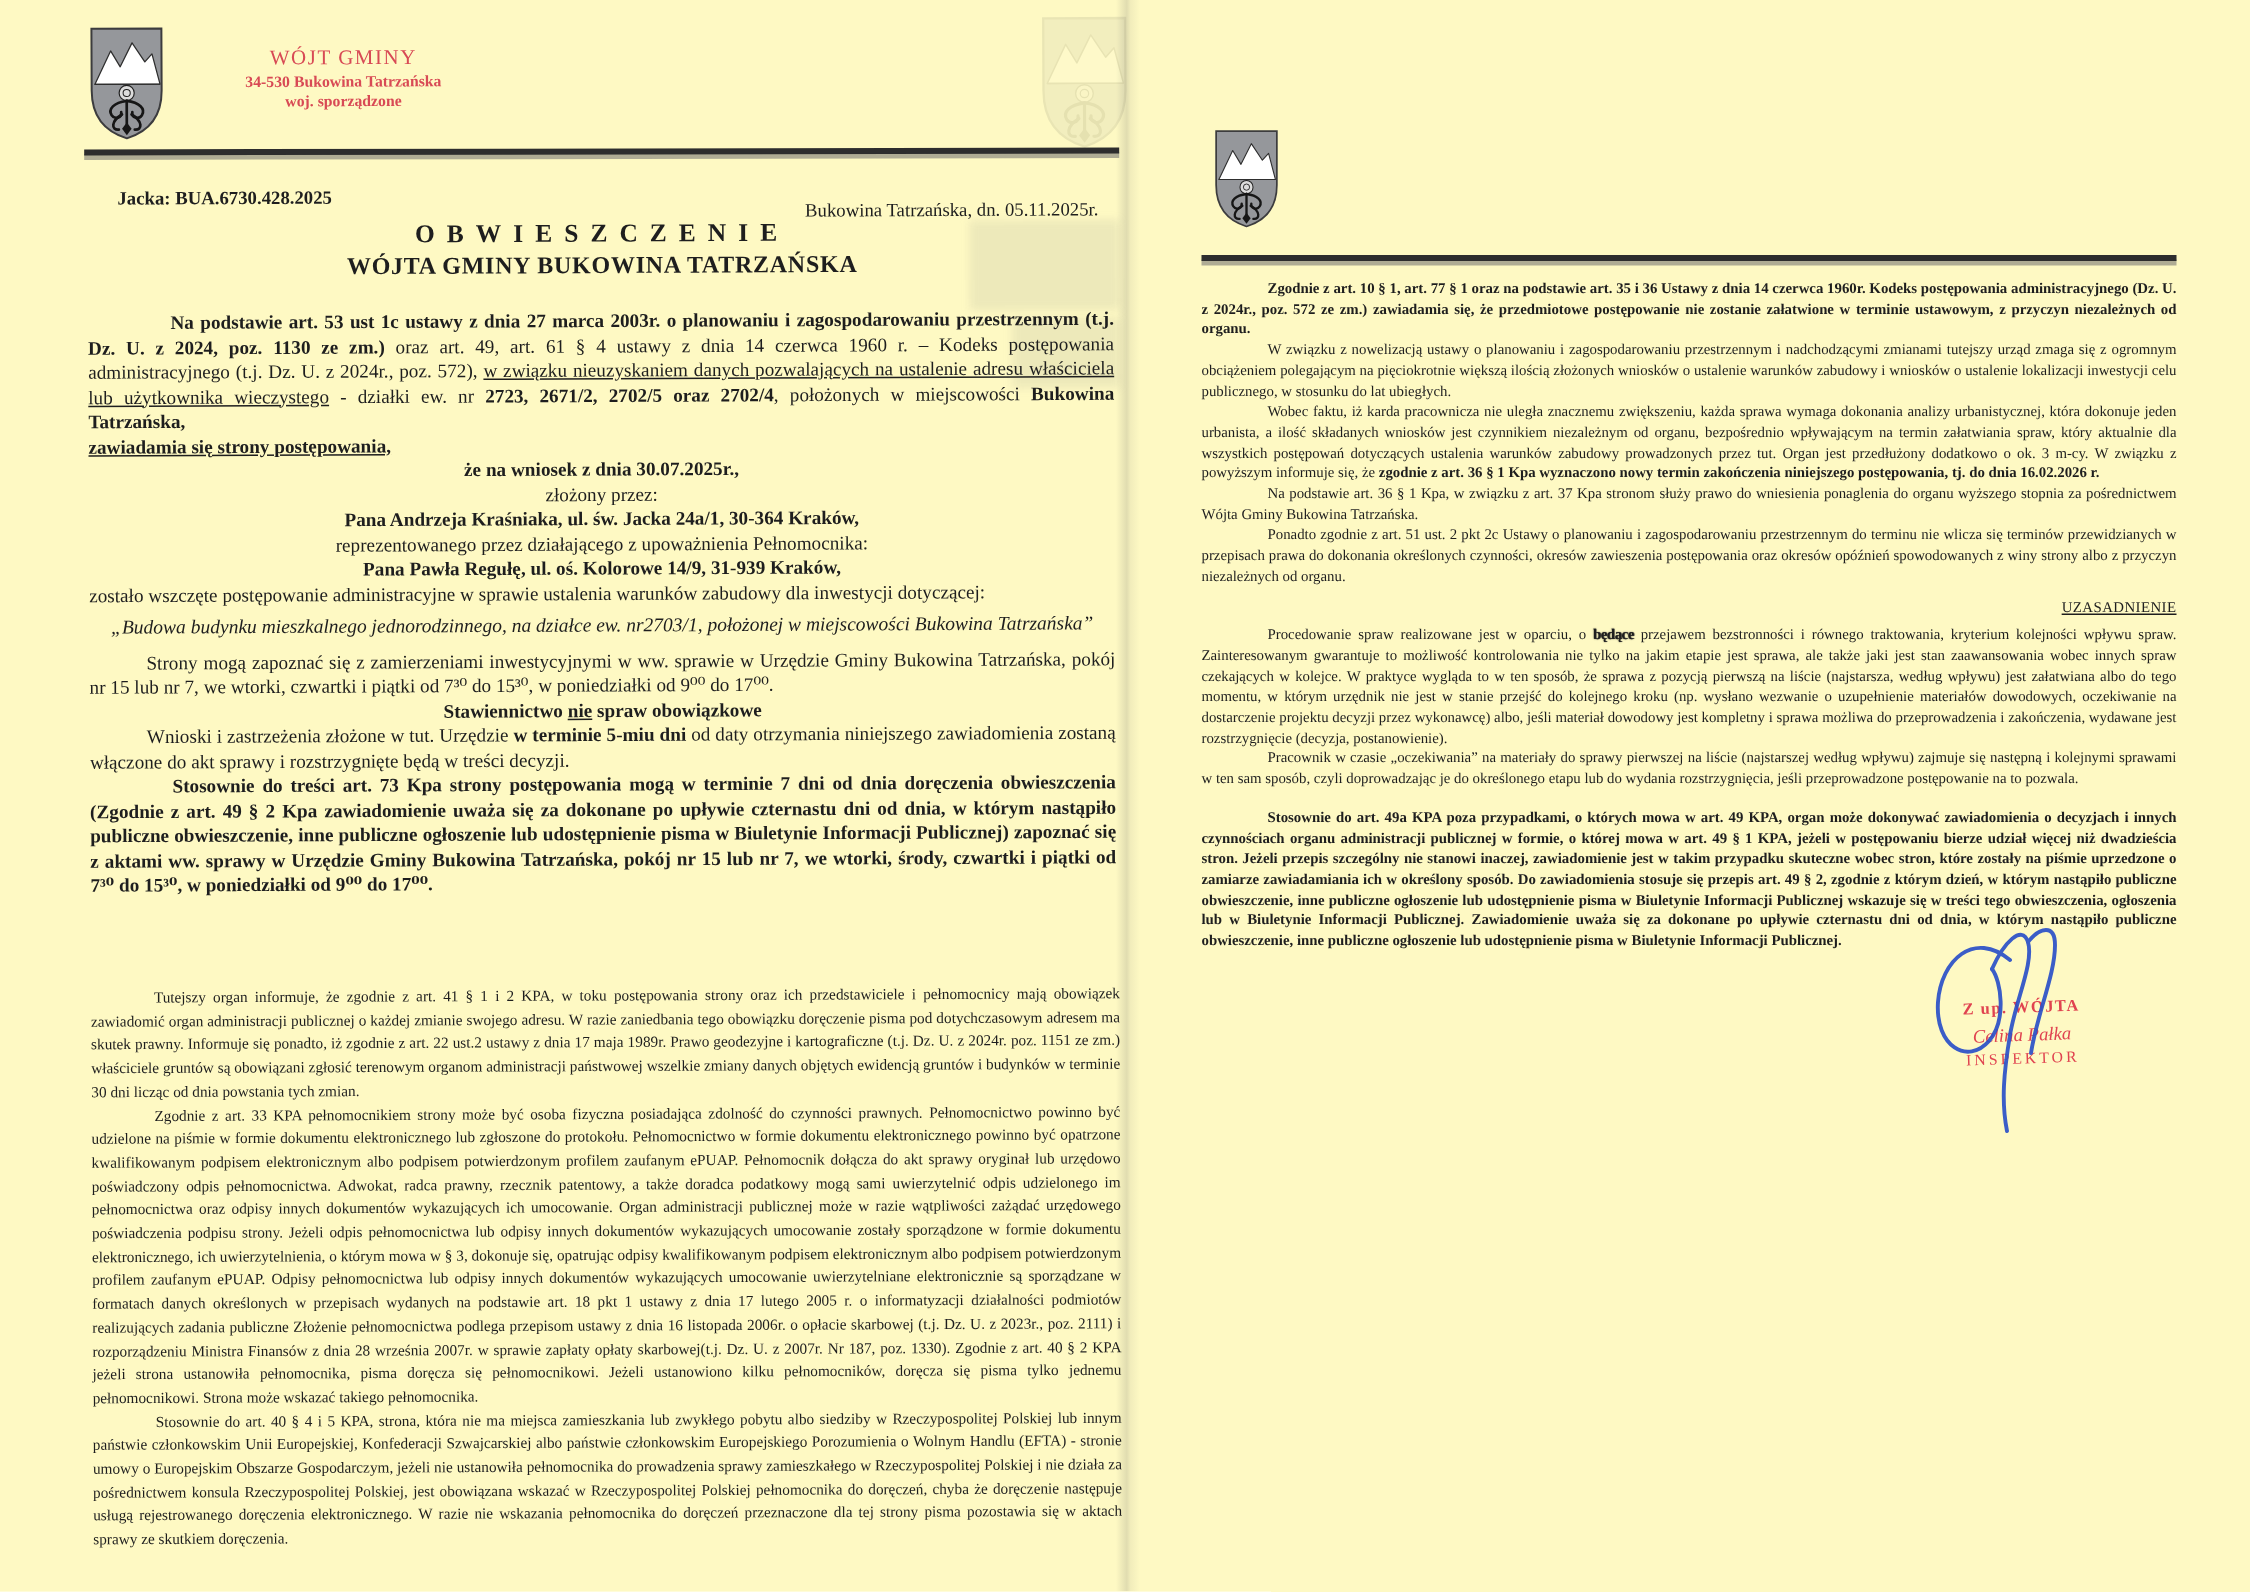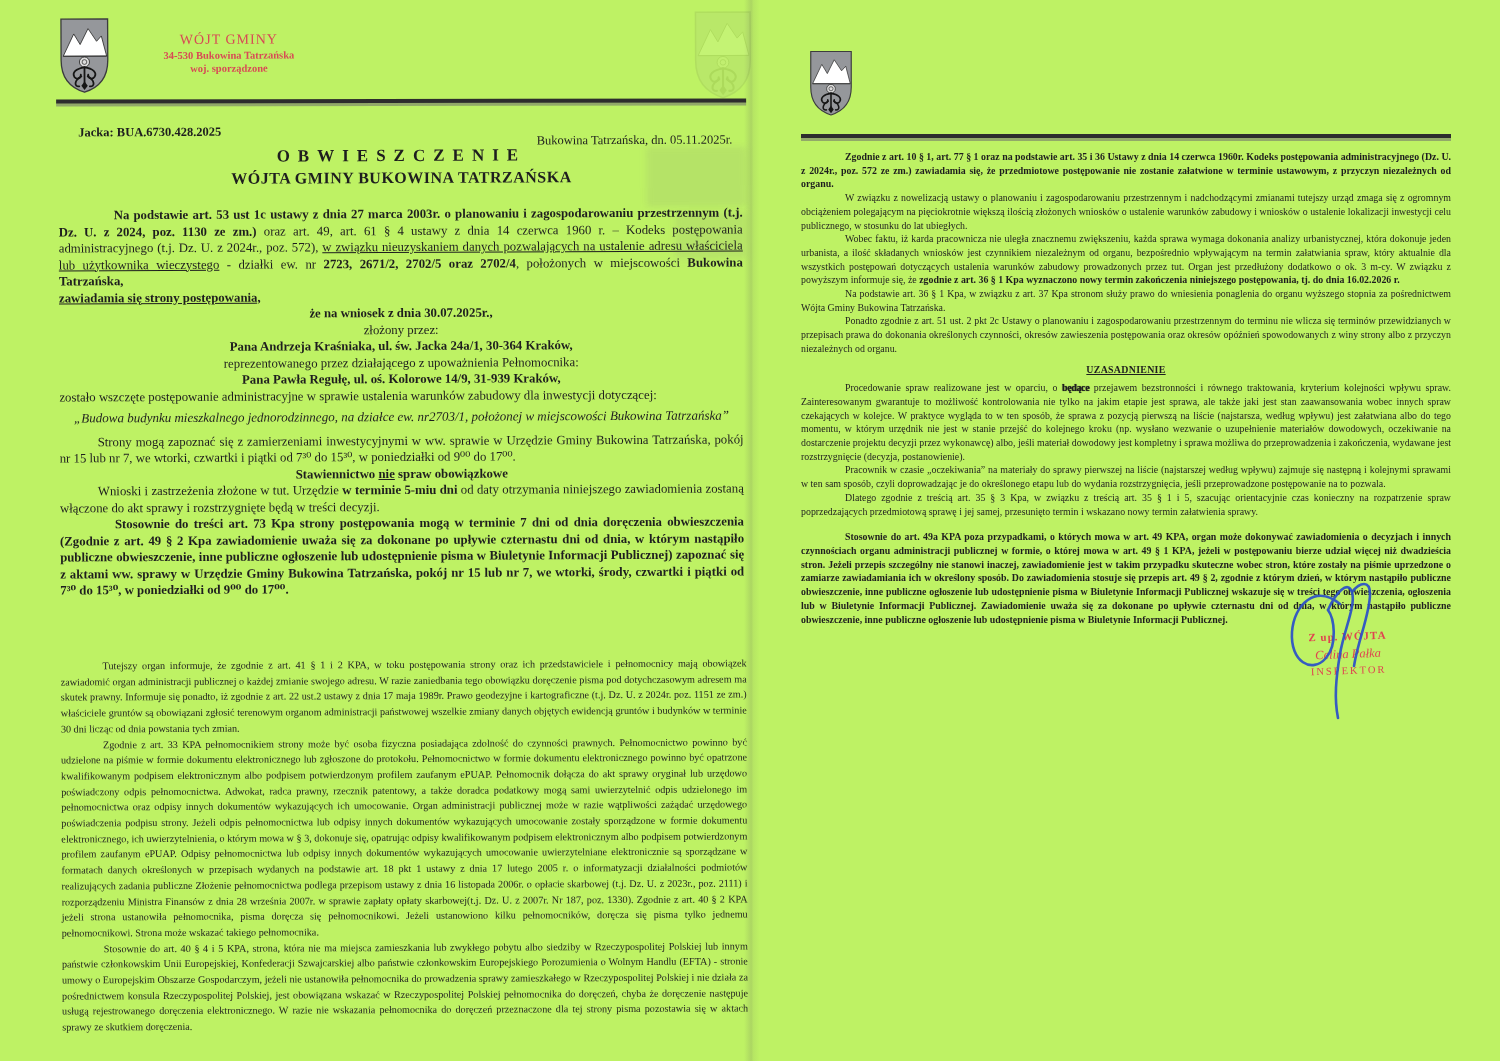--- a/index.html
+++ b/index.html
@@ -1,26 +1,26 @@
 <!DOCTYPE html>
 <html><head>
 <meta charset="utf-8">
 <style>
   html,body{margin:0;padding:0;}
   body{width:1500px;height:1061px;background:#ffffff;
        font-family:"Liberation Serif","DejaVu Serif",serif;color:#1e1e1e;}
-  .scan{position:relative;width:1500px;height:1061px;overflow:hidden;background:#bef264;}
+  .scan{position:relative;width:1500px;height:1061px;overflow:hidden;background:#fef9c3;}
 
   
   .seam{position:absolute;left:744px;top:0;width:16px;height:1061px;
         background:linear-gradient(90deg,rgba(0,0,0,0) 0%,rgba(90,90,90,.18) 45%,rgba(90,90,90,.08) 60%,rgba(0,0,0,0) 100%);}
 
   .page{position:absolute;top:0;}
   .page-left{left:58px;width:690px;height:1061px;transform:rotate(-0.25deg);}
-  .page-right{left:793px;width:660px;height:891px;}
+  .page-right{left:793px;width:660px;height:891px;margin-top:36px;}
 
   
   .crest{position:absolute;}
   .crest-left{left:2px;top:15px;width:53px;height:78px;}
   .crest-right{left:15px;top:48px;width:46px;height:70px;}
   .crest-ghost{left:636px;top:10px;width:62px;height:92px;opacity:.10;}
 
   .ghost{position:absolute;background:rgba(125,125,125,.13);filter:blur(3px);}
   .ghost.b1{left:590px;top:148px;width:100px;height:60px;}
   .ghost.b2{left:618px;top:214px;width:72px;height:46px;}
@@ -59,21 +59,21 @@
   .bold{font-weight:bold;}
   .ul{text-decoration:underline;}
   .nomargin{margin:0;}
   .quote{font-style:italic;text-align:center;margin:5px 10px 7px 10px;font-size:13px;}
   .art73{margin-top:9px;}
 
   
   .rbody{position:absolute;left:8px;top:150px;width:650px;
          font-size:9.9px;line-height:13.7px;}
   .rbody p{margin:0;}
-  .uz{font-weight:bold;margin:7px 0 5px 0;letter-spacing:.3px;}
+  .uz{font-weight:normal;margin:7px 0 5px 0;letter-spacing:.3px;text-align:right;}
   .mt{margin-top:12px !important;}
   .smudge{letter-spacing:-.3px;text-shadow:0 0 1px rgba(40,40,40,.85),.5px 0 0 rgba(40,40,40,.6);}
 
   .dist{position:absolute;left:52px;top:652px;font-size:12px;line-height:17px;}
   .dist-item{padding-left:18px;}
 
   .stamp{position:absolute;left:480px;top:628px;width:150px;text-align:center;
          color:#e04350;transform:rotate(-2deg);line-height:1.5;}
   .st1{font-size:11px;font-weight:bold;letter-spacing:1px;}
   .st2{font-size:12.5px;font-style:italic;}
@@ -170,21 +170,20 @@
 
     <div class="rbody">
       <p class="just ind44 bold">Zgodnie z art. 10 § 1, art. 77 § 1 oraz na podstawie art. 35 i 36 Ustawy z dnia 14 czerwca 1960r. Kodeks postępowania administracyjnego (Dz. U. z 2024r., poz. 572 ze zm.) zawiadamia się, że przedmiotowe postępowanie nie zostanie załatwione w terminie ustawowym, z przyczyn niezależnych od organu.</p>
       <p class="just ind44">W związku z nowelizacją ustawy o planowaniu i zagospodarowaniu przestrzennym i nadchodzącymi zmianami tutejszy urząd zmaga się z ogromnym obciążeniem polegającym na pięciokrotnie większą ilością złożonych wniosków o ustalenie warunków zabudowy i wniosków o ustalenie lokalizacji inwestycji celu publicznego, w stosunku do lat ubiegłych.</p>
       <p class="just ind44"><span>Wobec faktu, iż karda pracownicza nie uległa znacznemu zwiększeniu, każda sprawa wymaga dokonania analizy urbanistycznej, która dokonuje jeden urbanista, a ilość składanych wniosków jest czynnikiem niezależnym od organu, bezpośrednio wpływającym na termin załatwiania spraw, który aktualnie dla wszystkich postępowań dotyczących ustalenia warunków zabudowy prowadzonych przez tut. Organ jest przedłużony dodatkowo o ok. 3 m-cy. W związku z powyższym informuje się, że </span><b>zgodnie z art. 36 § 1 Kpa wyznaczono nowy termin zakończenia niniejszego postępowania, tj. do dnia 16.02.2026 r.</b></p>
       <p class="just ind44">Na podstawie art. 36 § 1 Kpa, w związku z art. 37 Kpa stronom służy prawo do wniesienia ponaglenia do organu wyższego stopnia za pośrednictwem Wójta Gminy Bukowina Tatrzańska.</p>
       <p class="just ind44">Ponadto zgodnie z art. 51 ust. 2 pkt 2c Ustawy o planowaniu i zagospodarowaniu przestrzennym do terminu nie wlicza się terminów przewidzianych w przepisach prawa do dokonania określonych czynności, okresów zawieszenia postępowania oraz okresów opóźnień spowodowanych z winy strony albo z przyczyn niezależnych od organu.</p>
       <div class="ctr ul uz">UZASADNIENIE</div>
       <p class="just ind44"><span>Procedowanie spraw realizowane jest w oparciu, o </span><b class="smudge">będące</b><span> przejawem bezstronności i równego traktowania, kryterium kolejności wpływu spraw. Zainteresowanym gwarantuje to możliwość kontrolowania nie tylko na jakim etapie jest sprawa, ale także jaki jest stan zaawansowania wobec innych spraw czekających w kolejce. W praktyce wygląda to w ten sposób, że sprawa z pozycją pierwszą na liście (najstarsza, według wpływu) jest załatwiana albo do tego momentu, w którym urzędnik nie jest w stanie przejść do kolejnego kroku (np. wysłano wezwanie o uzupełnienie materiałów dowodowych, oczekiwanie na dostarczenie projektu decyzji przez wykonawcę) albo, jeśli materiał dowodowy jest kompletny i sprawa możliwa do przeprowadzenia i zakończenia, wydawane jest rozstrzygnięcie (decyzja, postanowienie).</span></p>
       <p class="just ind44">Pracownik w czasie „oczekiwania” na materiały do sprawy pierwszej na liście (najstarszej według wpływu) zajmuje się następną i kolejnymi sprawami w ten sam sposób, czyli doprowadzając je do określonego etapu lub do wydania rozstrzygnięcia, jeśli przeprowadzone postępowanie na to pozwala.</p>
-      <p class="just ind44">Dlatego zgodnie z treścią art. 35 § 3 Kpa, w związku z treścią art. 35 § 1 i 5, szacując orientacyjnie czas konieczny na rozpatrzenie spraw poprzedzających przedmiotową sprawę i jej samej, przesunięto termin i wskazano nowy termin załatwienia sprawy.</p>
       <p class="just ind44 bold mt">Stosownie do art. 49a KPA poza przypadkami, o których mowa w art. 49 KPA, organ może dokonywać zawiadomienia o decyzjach i innych czynnościach organu administracji publicznej w formie, o której mowa w art. 49 § 1 KPA, jeżeli w postępowaniu bierze udział więcej niż dwadzieścia stron. Jeżeli przepis szczególny nie stanowi inaczej, zawiadomienie jest w takim przypadku skuteczne wobec stron, które zostały na piśmie uprzedzone o zamiarze zawiadamiania ich w określony sposób. Do zawiadomienia stosuje się przepis art. 49 § 2, zgodnie z którym dzień, w którym nastąpiło publiczne obwieszczenie, inne publiczne ogłoszenie lub udostępnienie pisma w Biuletynie Informacji Publicznej wskazuje się w treści tego obwieszczenia, ogłoszenia lub w Biuletynie Informacji Publicznej. Zawiadomienie uważa się za dokonane po upływie czternastu dni od dnia, w którym nastąpiło publiczne obwieszczenie, inne publiczne ogłoszenie lub udostępnienie pisma w Biuletynie Informacji Publicznej.</p>
     </div>
 
 
     <div class="stamp">
       <div class="st1">Z up. WÓJTA</div>
       <div class="st2">Celina Pałka</div>
       <div class="st3">INSPEKTOR</div>
     </div>
 

